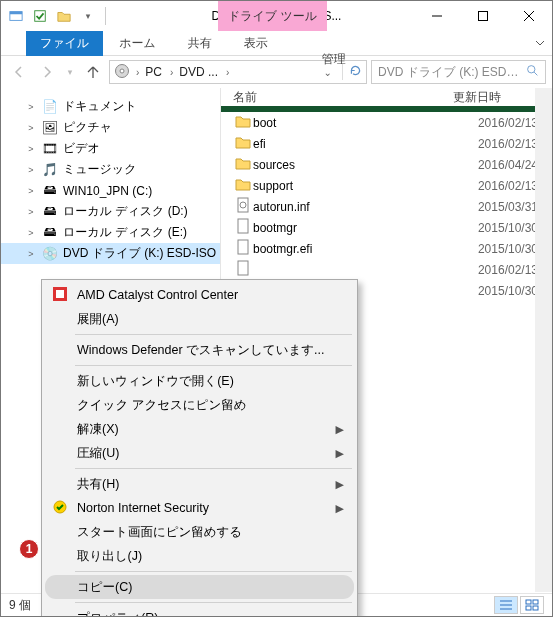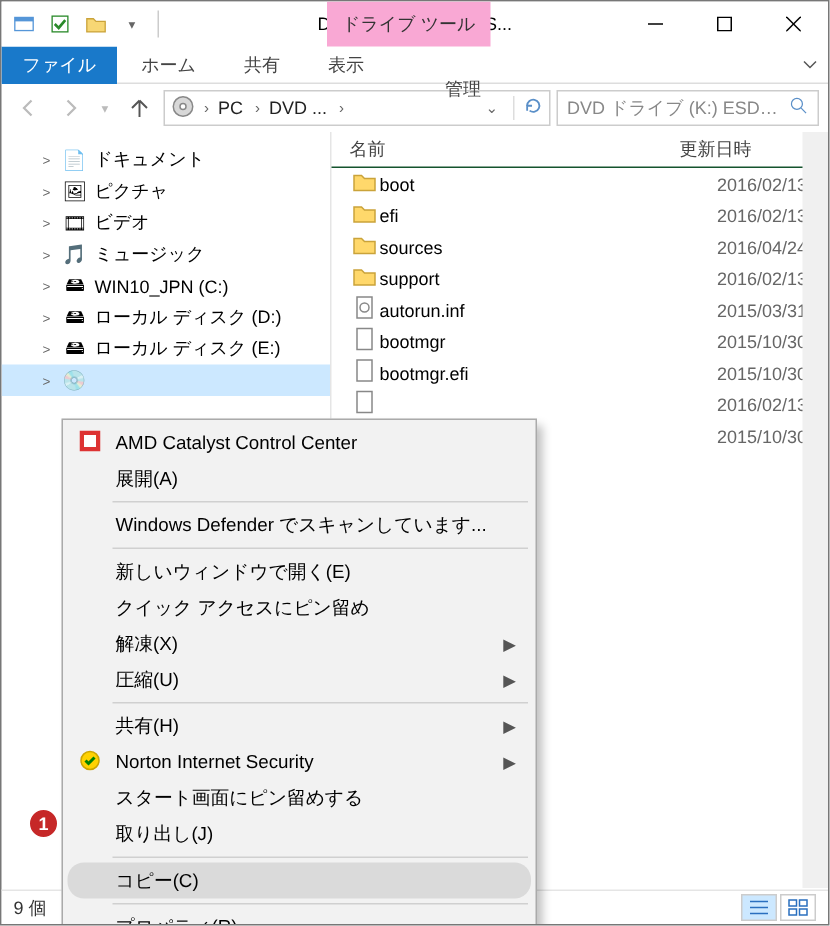--- a/index.html
+++ b/index.html
@@ -5,42 +5,42 @@
   * { box-sizing: border-box; margin: 0; padding: 0; font-family: "Segoe UI", "Yu Gothic UI", Meiryo, sans-serif; }
   body { width: 553px; height: 617px; background: #fff; font-size: 12px; color: #000; overflow: hidden; position: relative; border: 1px solid #777;}
   .titlebar { height: 30px; display: flex; align-items: center; position: relative; background:#fff; }
   .qat { display:flex; align-items:center; gap:2px; padding-left:4px;}
   .qat .q { width:22px; height:22px; display:flex; align-items:center; justify-content:center; color:#555;}
   .qat .divider { width:1px; height:18px; background:#ccc; margin:0 4px;}
   .titlebar .title { position:absolute; left:50%; transform:translateX(-50%); font-size:12px; color:#000;}
   .ribbon-context { position:absolute; left:217px; top:0; height:30px; background:#f9a8d4; padding:0 10px; display:flex; align-items:center; font-size:12px; color:#333;}
   .win-controls { position:absolute; right:0; top:0; display:flex;}
   .win-controls div { width:46px; height:30px; display:flex; align-items:center; justify-content:center; color:#333;}
-  .ribbon { height:25px; display:flex; align-items:center; border-bottom:1px solid #ddd;}
+  .ribbon { height:25px; display:flex; align-items:center; border-bottom:1px solid #ddd;padding-left:25px;}
   .ribbon .file-tab { background:#1979ca; color:#fff; height:25px; padding:0 14px; display:flex; align-items:center; font-size:12px;}
   .ribbon .tab { padding:0 16px; height:25px; display:flex; align-items:center; color:#444; font-size:12px;}
   .ribbon .tab.mgmt { position:relative; left:0px;margin-top:32px;}
   .ribbon .expand { margin-left:auto; width:24px; display:flex; align-items:center; justify-content:center; color:#555;}
   .addr-row { height:32px; display:flex; align-items:center; padding:3px 6px; gap:4px;}
   .nav-btn { width:24px; height:24px; display:flex; align-items:center; justify-content:center; color:#777; border-radius:2px;}
   .nav-btn.disabled { color:#bbb;}
   .addr-box { flex:1; height:24px; border:1px solid #ccc; display:flex; align-items:center; padding:0 4px; gap:6px; overflow:hidden;}
   .addr-box .crumb { display:flex; align-items:center; gap:4px; color:#222; white-space:nowrap;}
   .addr-box .crumb .chev{color:#666; font-size:10px;}
   .search-box { width:175px; height:24px; border:1px solid #ccc; display:flex; align-items:center; padding:0 6px; color:#888; gap:6px;}
   .search-box .ph { flex:1; white-space:nowrap; overflow:hidden; text-overflow:ellipsis;}
   .main { display:flex; height: calc(617px - 30px - 25px - 32px - 24px - 2px);}
   .nav { width:220px; border-right:1px solid #e5e5e5; padding-top:8px; overflow:hidden;}
   .nav-item { height:21px; display:flex; align-items:center; padding-left:10px; gap:4px;}
   .nav-item .exp { width:12px; color:#666; font-size:9px; text-align:center;}
   .nav-item .icon { width:18px; text-align:center; font-size:13px;}
   .nav-item.selected { background:#cce8ff; }
   .nav-item.depth1 { padding-left:24px;}
   .content { flex:1; position:relative;}
-  .col-headers { height:24px; border-bottom:1px solid #14532d; display:flex; align-items:center; padding-left:12px; color:#444;}
+  .col-headers { height:24px; border-bottom:6px solid #14532d; display:flex; align-items:center; padding-left:12px; color:#444;}
   .col-headers .c-name{ width:220px; }
   .col-headers .c-date{ flex:1; }
   .file-row { height:21px; display:flex; align-items:center; padding-left:12px;}
   .file-row .icon { width:20px; text-align:center;}
   .file-row .nm { width:200px;}
   .file-row .dt { flex:1; color:#666; text-align:right; padding-right:14px;}
   .statusbar { height:23px; border-top:1px solid #e5e5e5; display:flex; align-items:center; padding:0 8px; font-size:12px; color:#333; position:absolute; bottom:0; left:0; right:0; background:#fff;}
   .statusbar .views { margin-left:auto; display:flex; gap:2px;}
   .statusbar .vbtn { width:24px; height:18px; border:1px solid #ccc; display:flex; align-items:center; justify-content:center; color:#2a6fbf;}
   .statusbar .vbtn.active{ background:#cce8ff;}
@@ -203,20 +203,21 @@
     <span>ローカル ディスク (D:)</span>
       </div>
       <div class="nav-item depth1">
         <span class="exp">&gt;</span>
     <span class="icon">🖴</span>
     <span>ローカル ディスク (E:)</span>
       </div>
       <div class="nav-item depth1 selected">
         <span class="exp">&gt;</span>
     <span class="icon">💿</span>
+    <span>DVD ドライブ (K:) ESD-ISO</span>
       </div>
     </div>
   <div class="content">
     <div class="col-headers">
       <div class="c-name">名前</div>
       <div class="c-date">更新日時</div>
     </div>
     <div id="file-list">
         <div class="file-row">
           <span class="icon"><svg width="16" height="16" viewBox="0 0 16 16">

